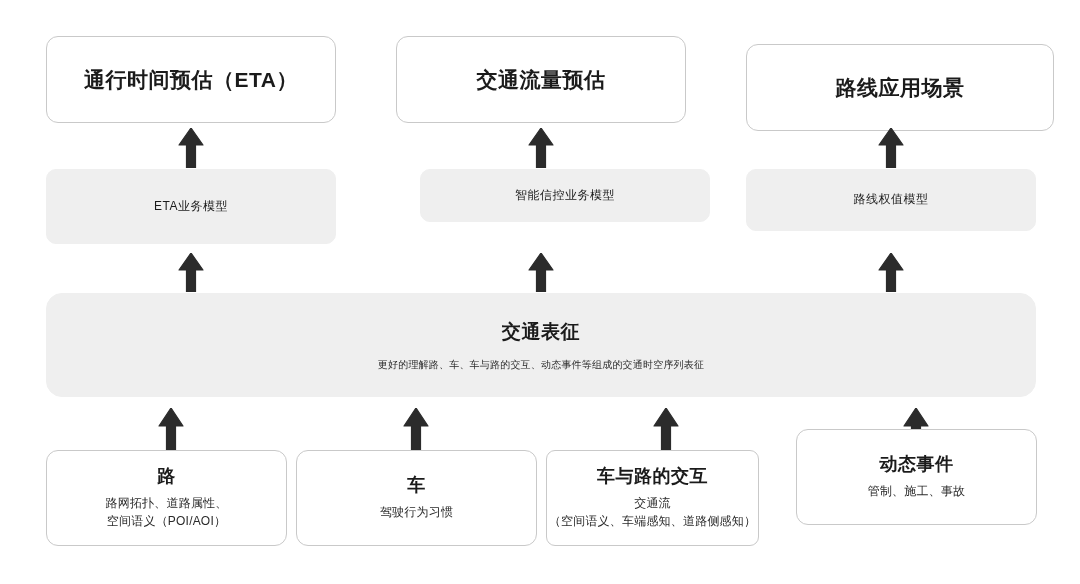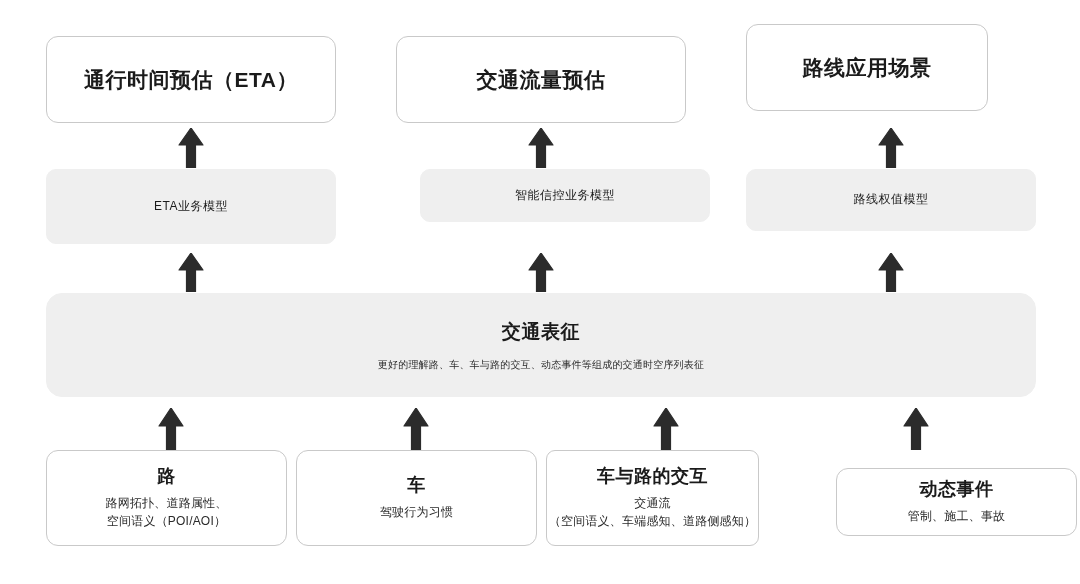--- a/index.html
+++ b/index.html
@@ -101,21 +101,21 @@
 <div id="canvas">
 
   <div class="box outline" style="left:46px; top:36px; width:290px; height:87px;">
     <span class="title-lg">通行时间预估（ETA）</span>
   </div>
 
   <div class="box outline" style="left:396px; top:36px; width:290px; height:87px;">
     <span class="title-lg">交通流量预估</span>
   </div>
 
-  <div class="box outline" style="left:746px; top:24px; width:242px; height:87px;">
+  <div class="box outline" style="left:746px; top:44px; width:308px; height:87px;">
     <span class="title-lg">路线应用场景</span>
   </div>
 
   <div class="arrow" style="left:178px; top:128px; height:40px;">
     <svg viewBox="0 0 26 40" preserveAspectRatio="none" aria-hidden="true">
       <path d="M13 0 L25 17 L17.5 17 L17.5 40 L8.5 40 L8.5 17 L1 17 Z" fill="#2b2b2b" stroke="#2b2b2b" stroke-width="1.2" stroke-linejoin="round"></path>
     </svg>
   </div>
   <div class="arrow" style="left:528px; top:128px; height:40px;">
     <svg viewBox="0 0 26 40" preserveAspectRatio="none" aria-hidden="true">
@@ -198,20 +198,20 @@
   </div>
 
   <div class="box outline" style="left:546px; top:450px; width:213px; height:96px;border-radius:9px;">
     <span class="title-sm">车与路的交互</span>
     <span class="sub">
       <span class="ln">交通流</span>
       <span class="ln">（空间语义、车端感知、道路侧感知）</span>
     </span>
   </div>
 
-  <div class="box outline" style="left:796px; top:468px; width:241px; height:68px;margin-left:40px;">
+  <div class="box outline" style="left:796px; top:429px; width:241px; height:96px;">
     <span class="title-sm">动态事件</span>
     <span class="sub">
       <span class="ln">管制、施工、事故</span>
     </span>
   </div>
 
 </div>
 
 </body></html>

